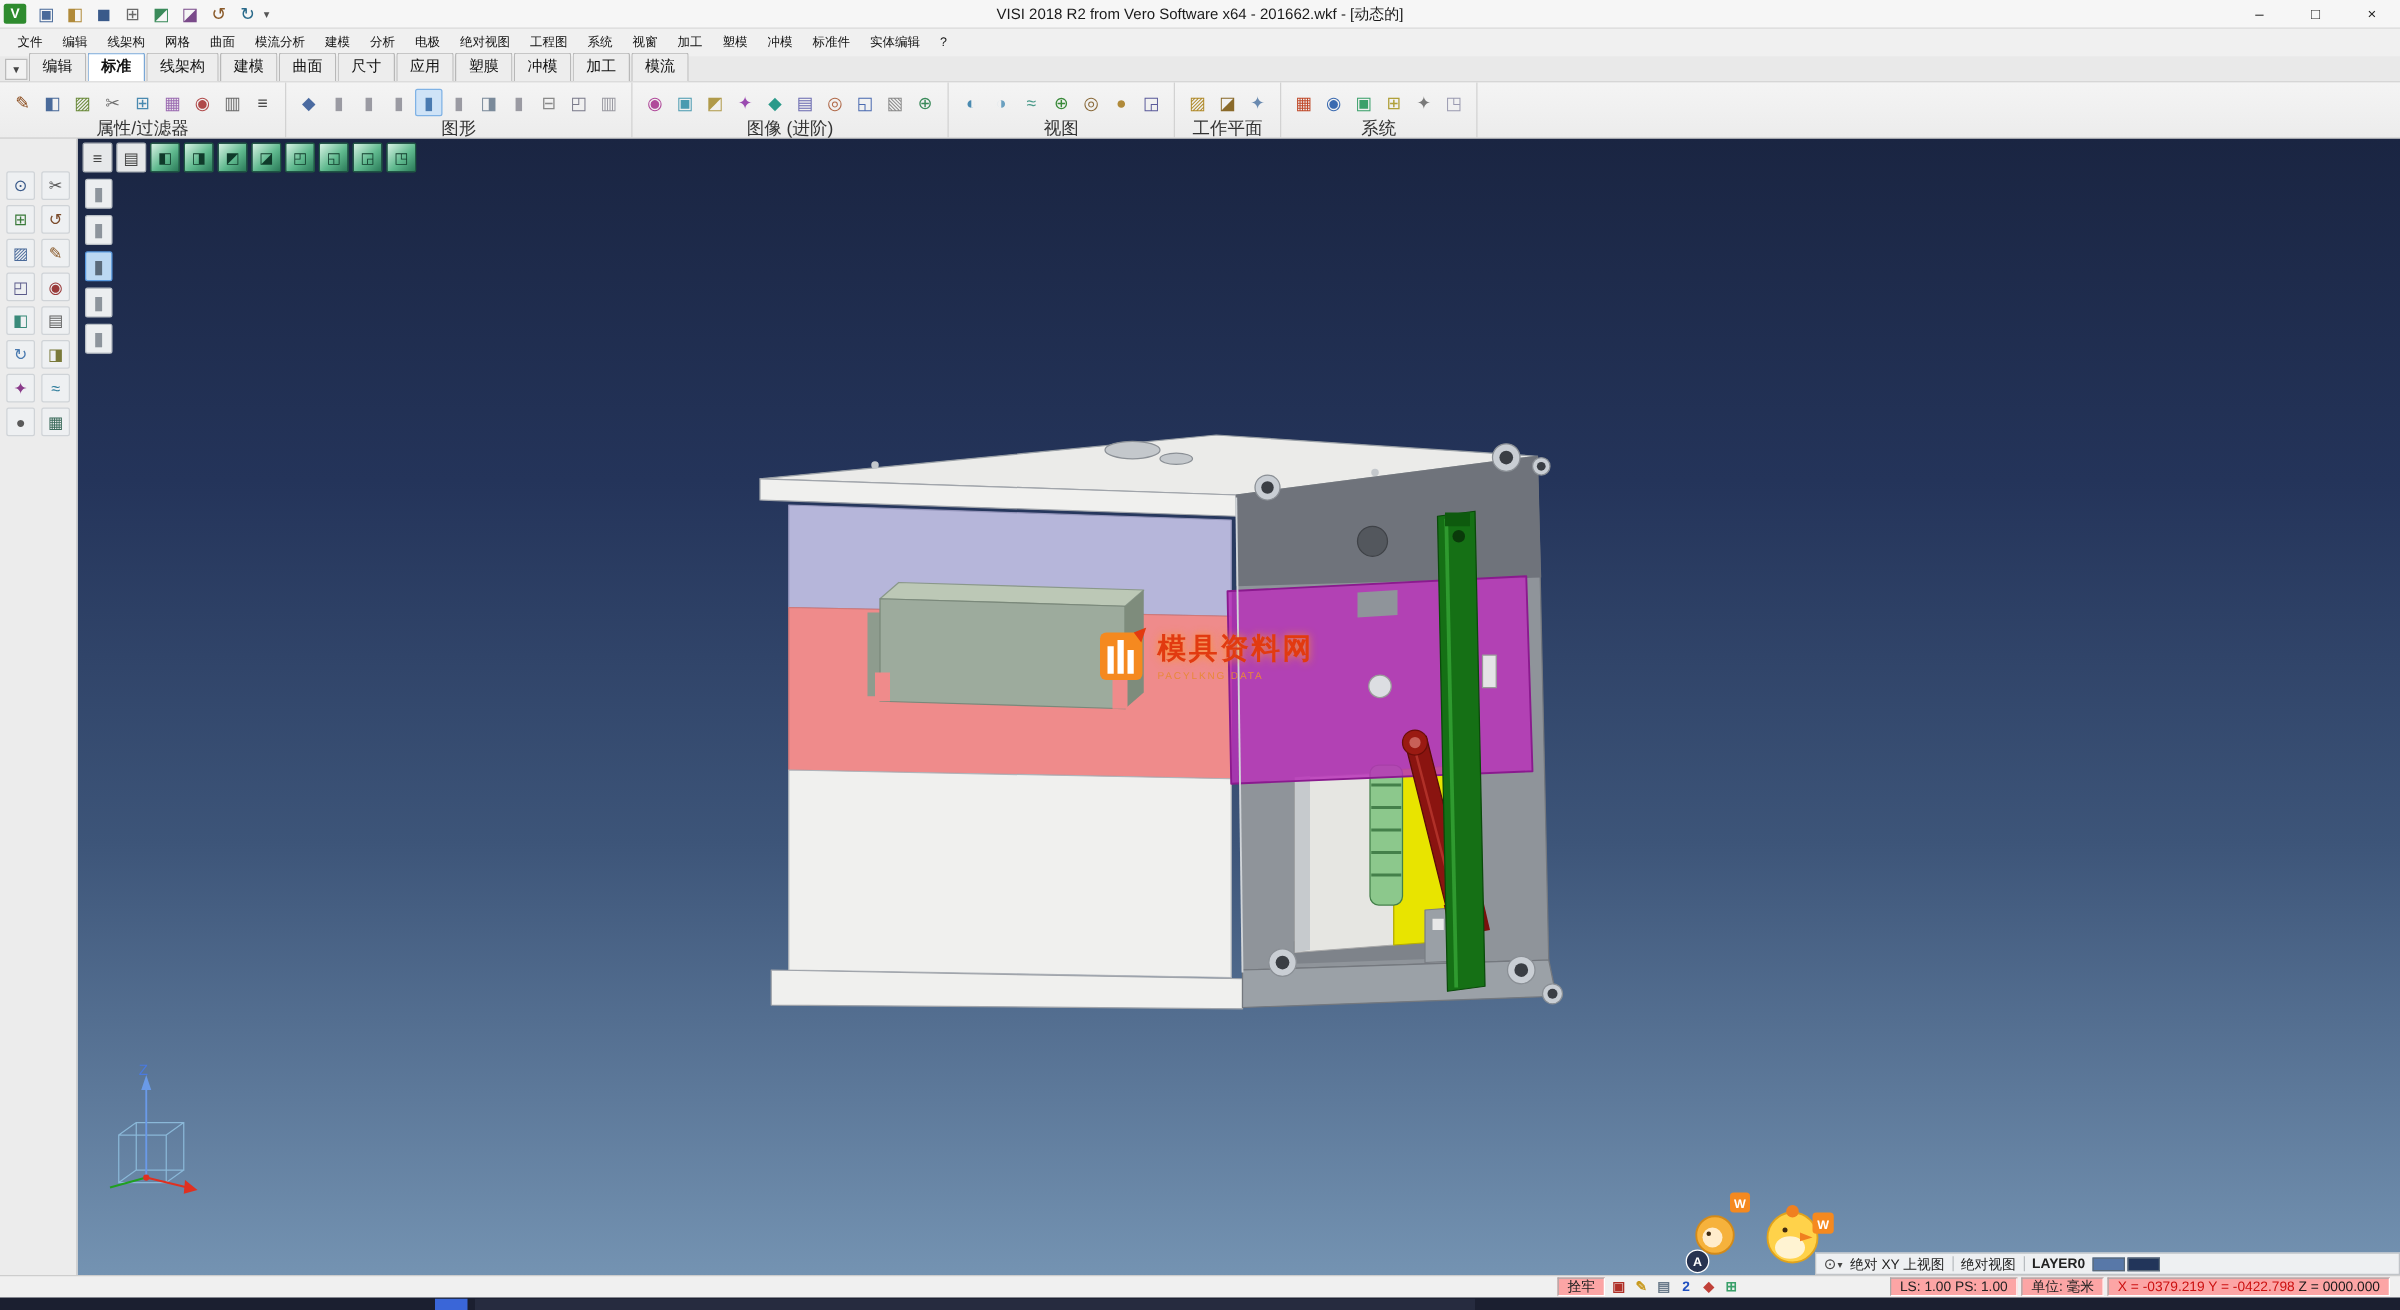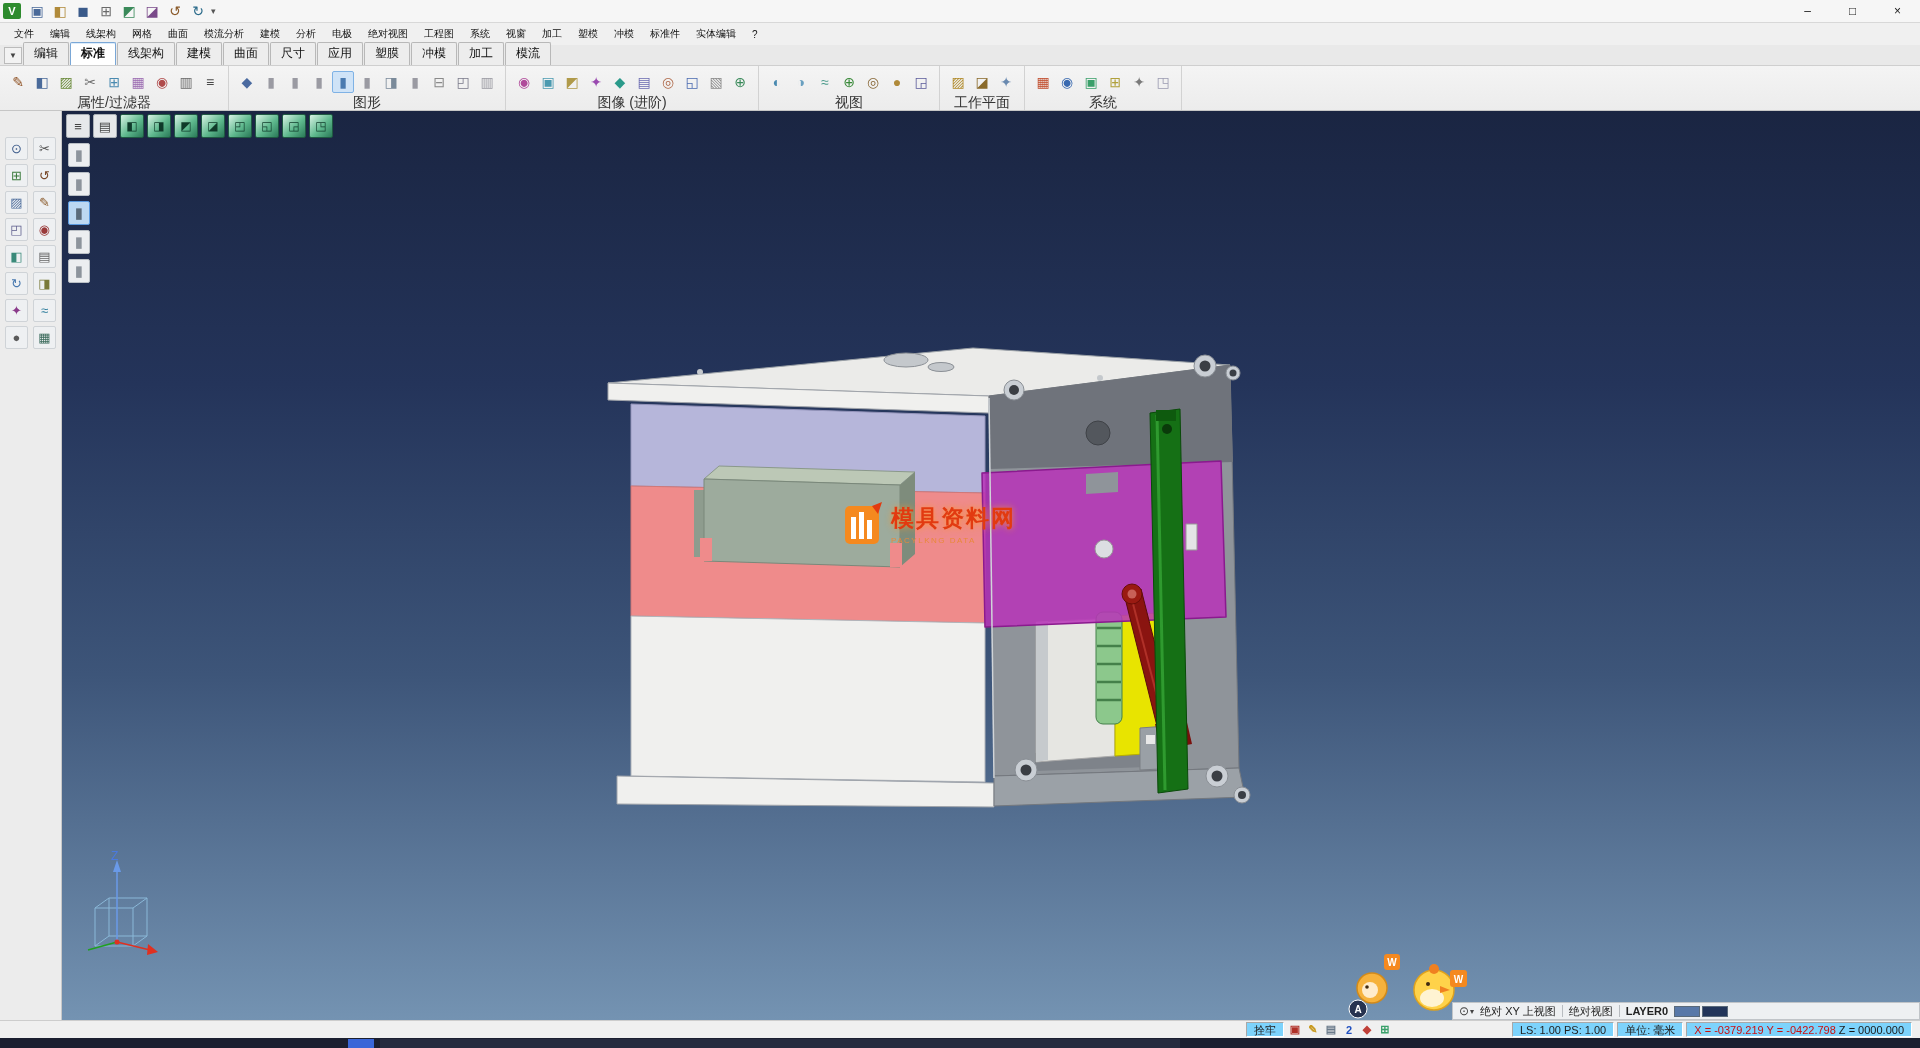--- a/index.html
+++ b/index.html
@@ -42,35 +42,35 @@
     background:linear-gradient(180deg,#1a2542 0%,#24345a 30%,#3d5579 62%,#7493b2 100%); }
   .viewbar { position:absolute; left:4px; top:3px; display:flex; gap:3px; z-index:5; }
   .vb-flat { width:24px; height:24px; background:#e6e8ea; border:1px solid #aab0b6; display:inline-flex; align-items:center; justify-content:center; font-size:13px; color:#444; border-radius:2px; }
   .cube-icn { width:24px; height:24px; border:1px solid #1f5a42; border-radius:2px; background:linear-gradient(135deg,#d8f2e4 0%,#5fb98e 55%,#2a7a58 100%); display:inline-flex; align-items:center; justify-content:center; font-size:12px; color:#0f3a2a; }
   .cyl-strip { position:absolute; left:6px; top:32px; display:flex; flex-direction:column; gap:5px; z-index:5; }
   .cyl { width:22px; height:24px; display:inline-flex; align-items:center; justify-content:center; font-size:15px; color:#8d949c; background:#eceef0; border:1px solid #b9bfc5; border-radius:2px; }
   .cyl.sel { background:#bcd8f2; border-color:#5a9ae0; color:#5a6a7a; }
 
   .model-svg { position:absolute; left:0; top:0; width:1920px; height:1048px; z-index:2; pointer-events:none; }
 
-  .watermark { position:absolute; left:843px; top:502px; display:flex; gap:8px; align-items:center; z-index:3; }
+  .watermark { position:absolute; left:878px; top:502px; display:flex; gap:8px; align-items:center; z-index:3; }
   .wm-title { font-size:23px; font-weight:bold; color:#e23a10; text-shadow:0 0 7px rgba(250,150,40,.85); letter-spacing:2px; }
   .wm-sub { font-size:8px; color:#e8893a; letter-spacing:1.5px; margin-top:2px; }
 
   .mascot-svg { position:absolute; left:1338px; top:946px; z-index:20; }
 
   
   .ministatus { position:absolute; right:0; bottom:28px; height:18px; width:468px; background:#eef0f2; border:1px solid #c0c4c8; display:flex; align-items:center; font-size:11px; color:#222; z-index:6; padding:0 6px; gap:6px; }
   .ms-search { display:inline-flex; align-items:center; gap:1px; color:#444; font-size:12px; }
   .ms-sep { width:1px; height:12px; background:#b8bcc0; }
   .ms-layer { font-weight:bold; }
   .swatch { width:26px; height:11px; border:1px solid #5a6a7a; display:inline-block; }
 
   .statusbar { position:absolute; left:0; right:0; bottom:10px; height:18px; background:#f0f0f0; border-top:1px solid #cdcdcd; display:flex; align-items:center; font-size:11px; color:#222; z-index:6; padding:0 8px 0 0; gap:3px; }
-  .sb-panel { border:1px solid; border-color:#a8a8a8 #ffffff #ffffff #a8a8a8; padding:0 7px; height:15px; line-height:14px; white-space:nowrap; background:#7dd3fc; }
+  .sb-panel { border:1px solid; border-color:#a8a8a8 #ffffff #ffffff #a8a8a8; padding:0 7px; height:15px; line-height:14px; white-space:nowrap; background:#fca5a5; }
   .sb-lock { margin-left:auto; }
   .sb-icons { display:flex; gap:2px; margin-right:116px; }
   .sb-icons .icn { width:16px; height:16px; font-size:11px; font-weight:bold; }
   .coords .cx, .coords .cy { color:#cc1010;margin-top:34px; }
   .coords .cz { color:#1a1a1a; }
 
   .taskbar-sliver { position:absolute; left:0; right:0; bottom:0; height:10px; background:#1b1f30; z-index:6; }
   .tb-accent { position:absolute; left:348px; top:1px; width:26px; height:9px; background:#3a66d8; }
   .tb-win { position:absolute; left:380px; top:1px; width:800px; height:9px; background:#262b3f; }
 </style>
@@ -83,20 +83,21 @@
       <span class="icn" style="color: rgb(74, 106, 154);">▣</span>
       <span class="icn" style="color: rgb(176, 138, 58);">◧</span>
       <span class="icn" style="color: rgb(58, 90, 138);">◼</span>
       <span class="icn" style="color: rgb(106, 106, 106);">⊞</span>
       <span class="icn" style="color: rgb(58, 138, 90);">◩</span>
       <span class="icn" style="color: rgb(122, 74, 138);">◪</span>
       <span class="icn" style="color: rgb(138, 90, 42);">↺</span>
       <span class="icn" style="color: rgb(42, 106, 138);">↻</span>
     </div>
   <span class="q-caret">▾</span>
+  <div class="win-title">VISI 2018 R2 from Vero Software x64 - 201662.wkf - [动态的]</div>
   <div class="wincontrols">
     <div class="winbtn">–</div>
     <div class="winbtn">□</div>
     <div class="winbtn">×</div>
   </div>
 </div>
 
 <div class="menubar">
     <span class="menu-item">文件</span>
     <span class="menu-item">编辑</span>

